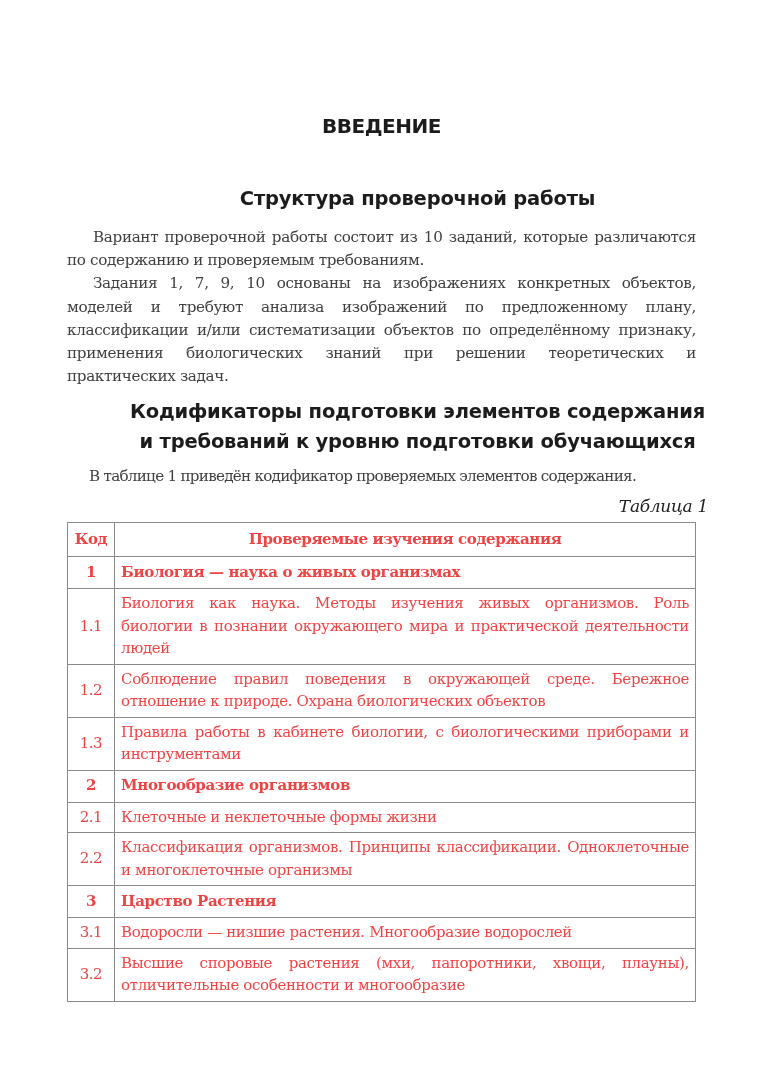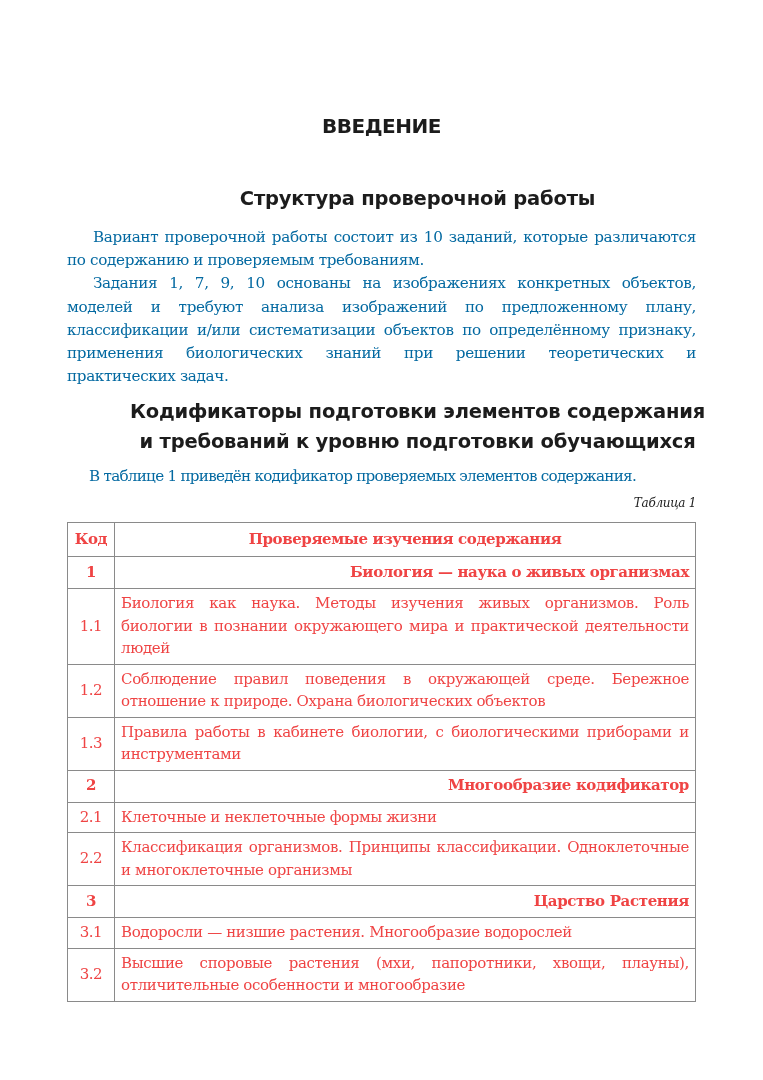--- a/index.html
+++ b/index.html
@@ -45,39 +45,39 @@
     .h-structure { top: 184px; }
     .h-codifiers { top: 397px; }
     .body-text {
       position: absolute;
       left: 67px;
       width: 629px;
       font-family: "DejaVu Serif", "Liberation Serif", serif;
       font-size: 15.2px;
       line-height: 23.2px;
       text-align: justify;
-      color: #0369a1;
+      color: #404040;
       letter-spacing: -0.35px;
     }
     .body-text p {
       margin: 0;
       text-indent: 26px;
     }
     .para-block { top: 226px; }
     .intro-line {
       top: 465px;
       letter-spacing: -0.75px;
     }
     .table-caption {
       position: absolute;
-      right: 67px;
+      right: 55px;
       top: 496px;
       font-family: "DejaVu Serif", "Liberation Serif", serif;
       font-style: italic;
-      font-size: 12px;
+      font-size: 17px;
       color: #222;
       letter-spacing: -0.3px;
     }
     table.codifier {
       position: absolute;
       left: 67px;
       top: 522px;
       width: 629px;
       border-collapse: collapse;
       font-family: "DejaVu Serif", "Liberation Serif", serif;
@@ -103,21 +103,21 @@
     }
     td.content {
       text-align: justify;
       letter-spacing: -0.35px;
     }
     tr.section-row td {
       font-weight: bold;
       height: 24px;
     }
     tr.section-row td.content {
-      text-align: right;
+      text-align: left;
     }
   </style>
 </head>
 <body>
 
 <h1 class="page-title">ВВЕДЕНИЕ</h1>
 
 <h2 class="section-heading h-structure">Структура проверочной работы</h2>
 
 <div class="body-text para-block">
@@ -155,21 +155,21 @@
       <tr>
         <td class="col-code">1.2</td>
         <td class="content">Соблюдение правил поведения в окружающей среде. Бережное отношение к природе. Охрана биологических объектов</td>
       </tr>
       <tr>
         <td class="col-code">1.3</td>
         <td class="content">Правила работы в кабинете биологии, с биологическими приборами и инструментами</td>
       </tr>
       <tr class="section-row">
         <td class="col-code">2</td>
-        <td class="content">Многообразие кодификатор</td>
+        <td class="content">Многообразие организмов</td>
       </tr>
       <tr>
         <td class="col-code">2.1</td>
         <td class="content">Клеточные и неклеточные формы жизни</td>
       </tr>
       <tr>
         <td class="col-code">2.2</td>
         <td class="content">Классификация организмов. Принципы классификации. Одноклеточные и многоклеточные организмы</td>
       </tr>
       <tr class="section-row">

